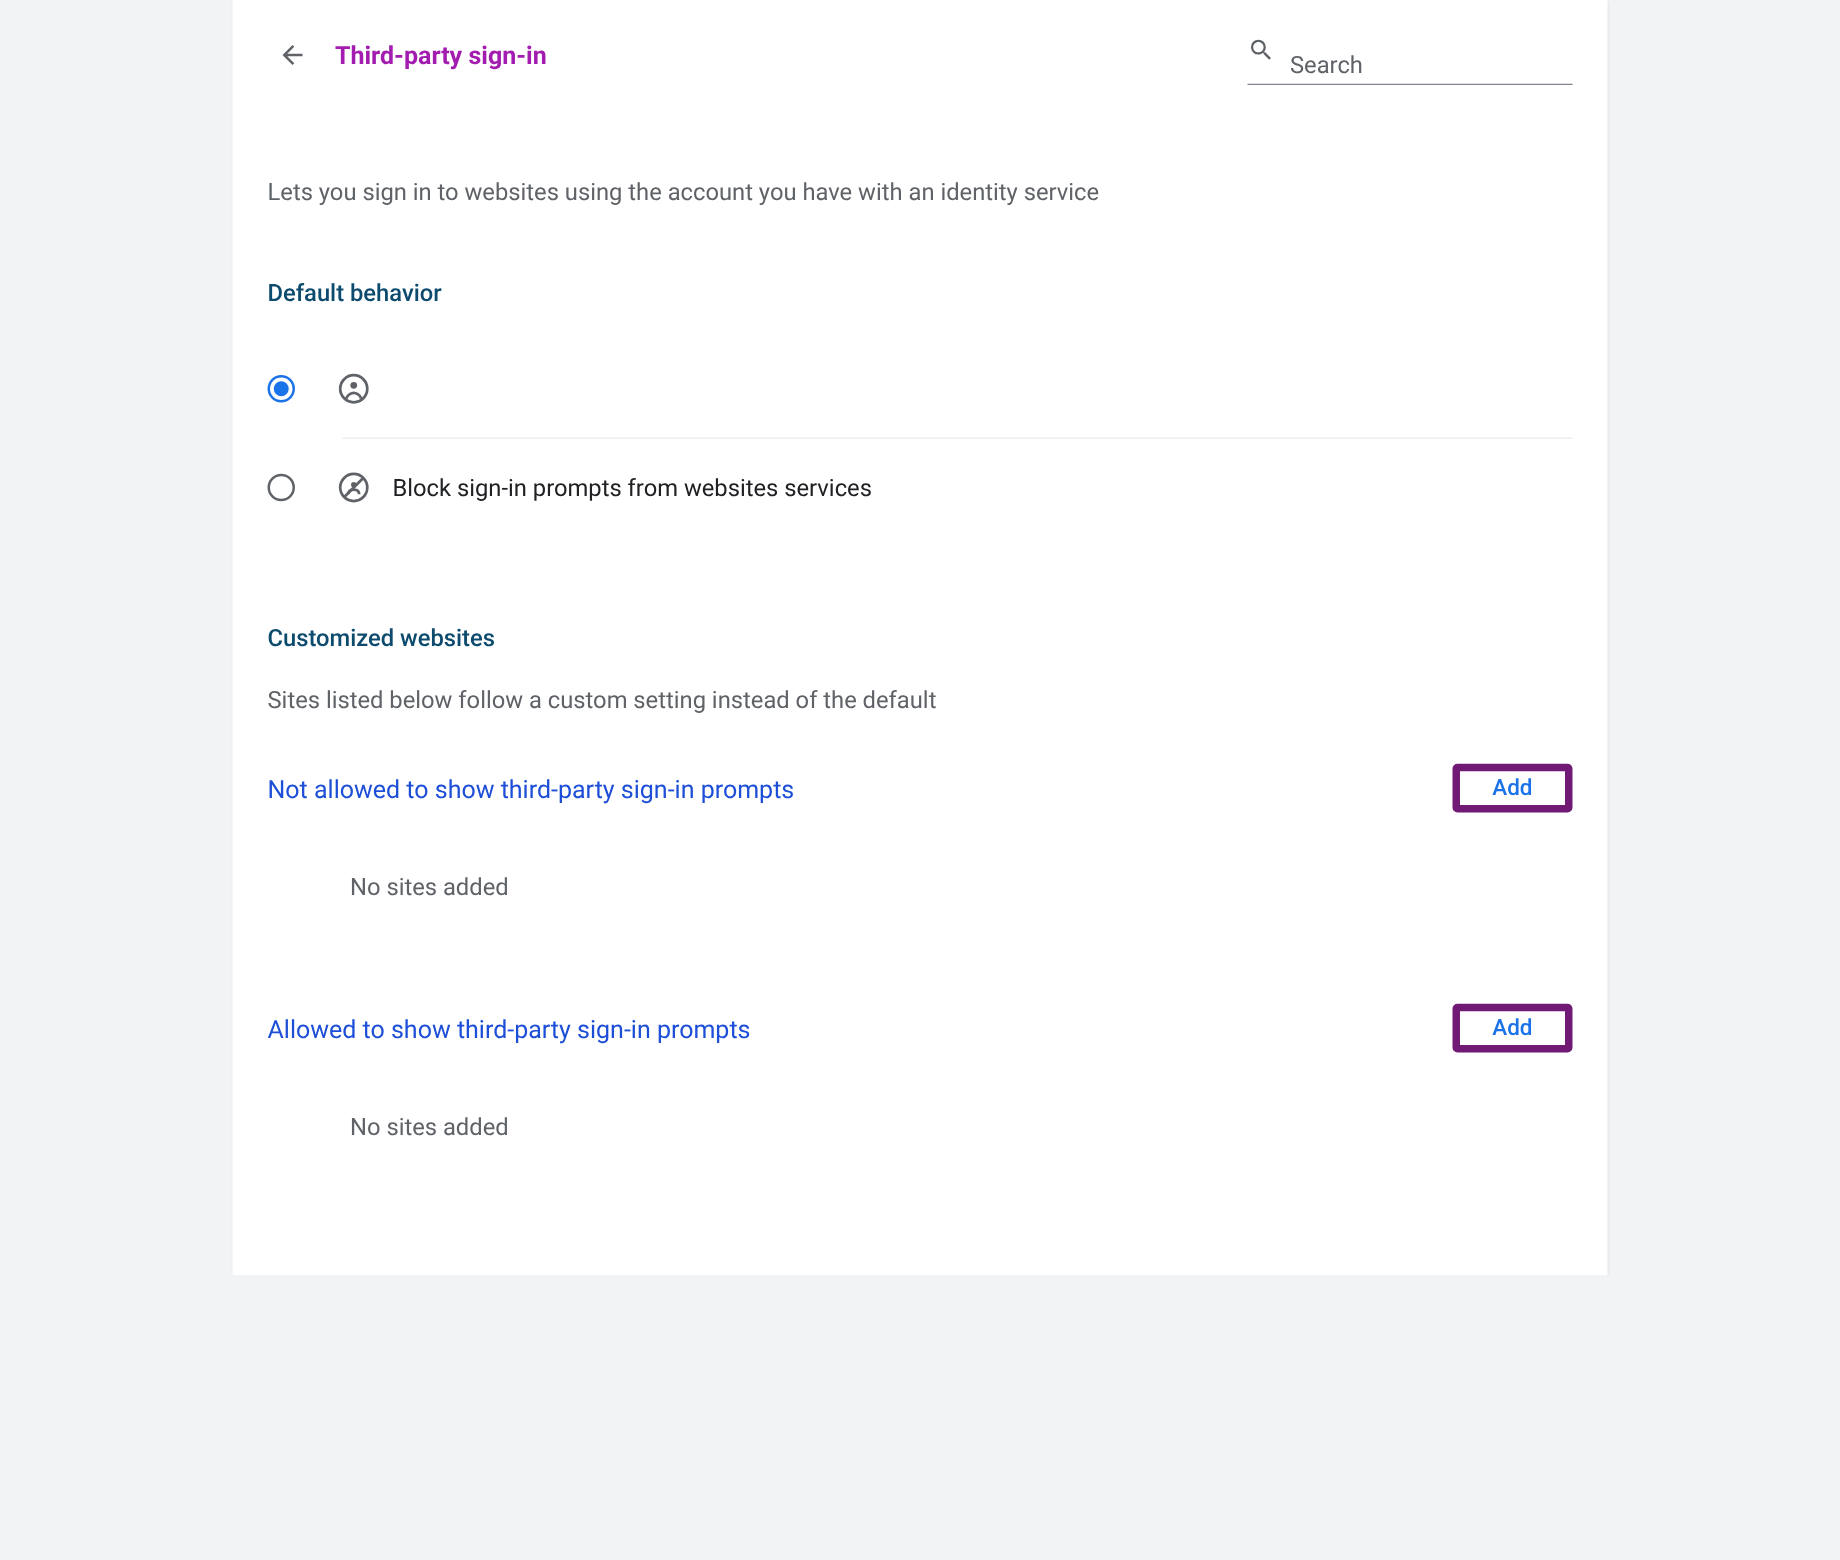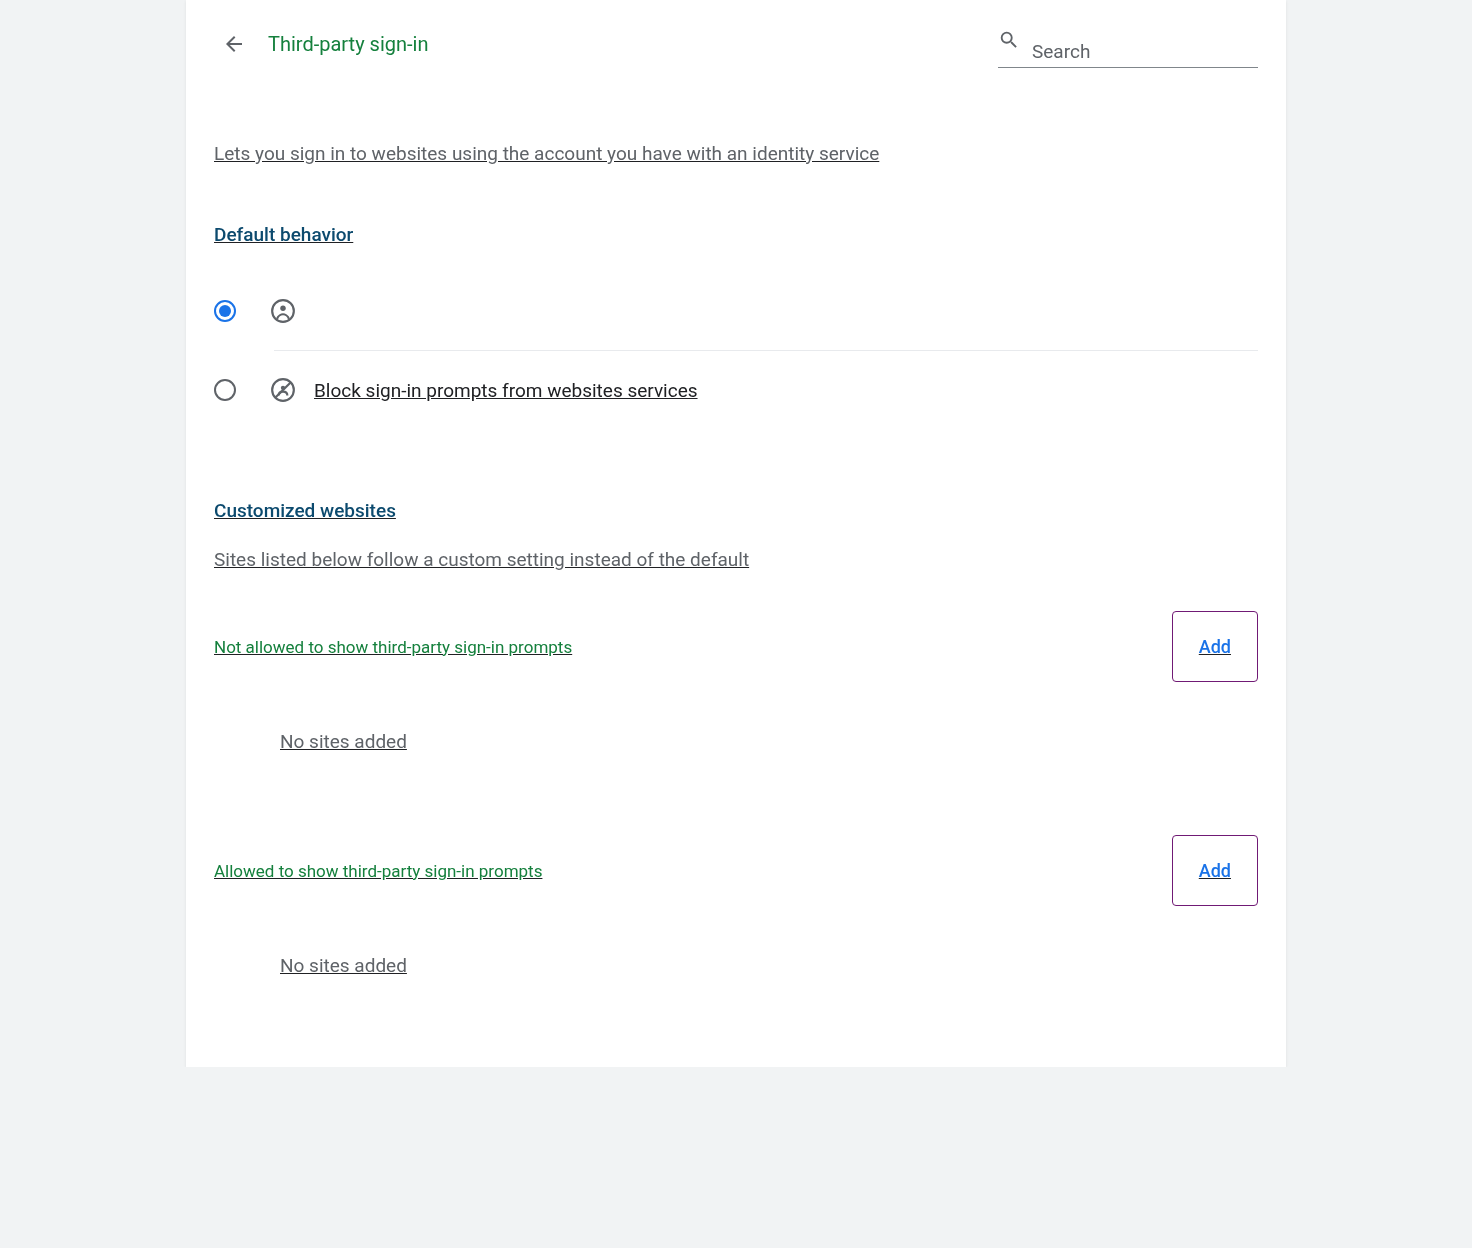--- a/index.html
+++ b/index.html
@@ -36,22 +36,22 @@
       display: flex;
       align-items: center;
       justify-content: center;
       cursor: pointer;
       border-radius: 50%;
       color: #5f6368;
     }
 
     .page-title {
       font-size: 20px;
-      font-weight: 400;
-      color: #15803d;
+      font-weight: 700;
+      color: #a21caf;
       margin-left: 14px;
     }
 
     .header-spacer {
       flex: 1;
     }
 
     .search-wrapper {
       display: flex;
       align-items: center;
@@ -75,21 +75,20 @@
       background: transparent;
       margin-top: 20px;
     }
 
     .search-input::placeholder {
       color: #5f6368;
     }
 
     .content {
       padding: 0 28px;
-      text-decoration: underline;
     }
 
     .intro-text {
       font-size: 19px;
       color: #5f6368;
       margin-top: 66px;
       margin-bottom: 58px;
     }
 
     .section-heading {
@@ -168,31 +167,31 @@
     }
 
     .list-header {
       display: flex;
       align-items: center;
       justify-content: space-between;
       margin-top: 40px;
     }
 
     .list-title {
-      font-size: 17px;
-      color: #15803d;
+      font-size: 20px;
+      color: #1d4ed8;
     }
 
     .add-button {
-      border: 1px solid #701a75;
+      border: 6px solid #701a75;
       background: #ffffff;
       color: #1a73e8;
       font-size: 18px;
       font-weight: 500;
-      padding: 24px 26px;
+      padding: 3px 26px;
       border-radius: 4px;
       cursor: pointer;
       font-family: inherit;
     }
 
     .empty-message {
       font-size: 19px;
       color: #5f6368;
       padding-left: 66px;
       margin-top: 48px;

